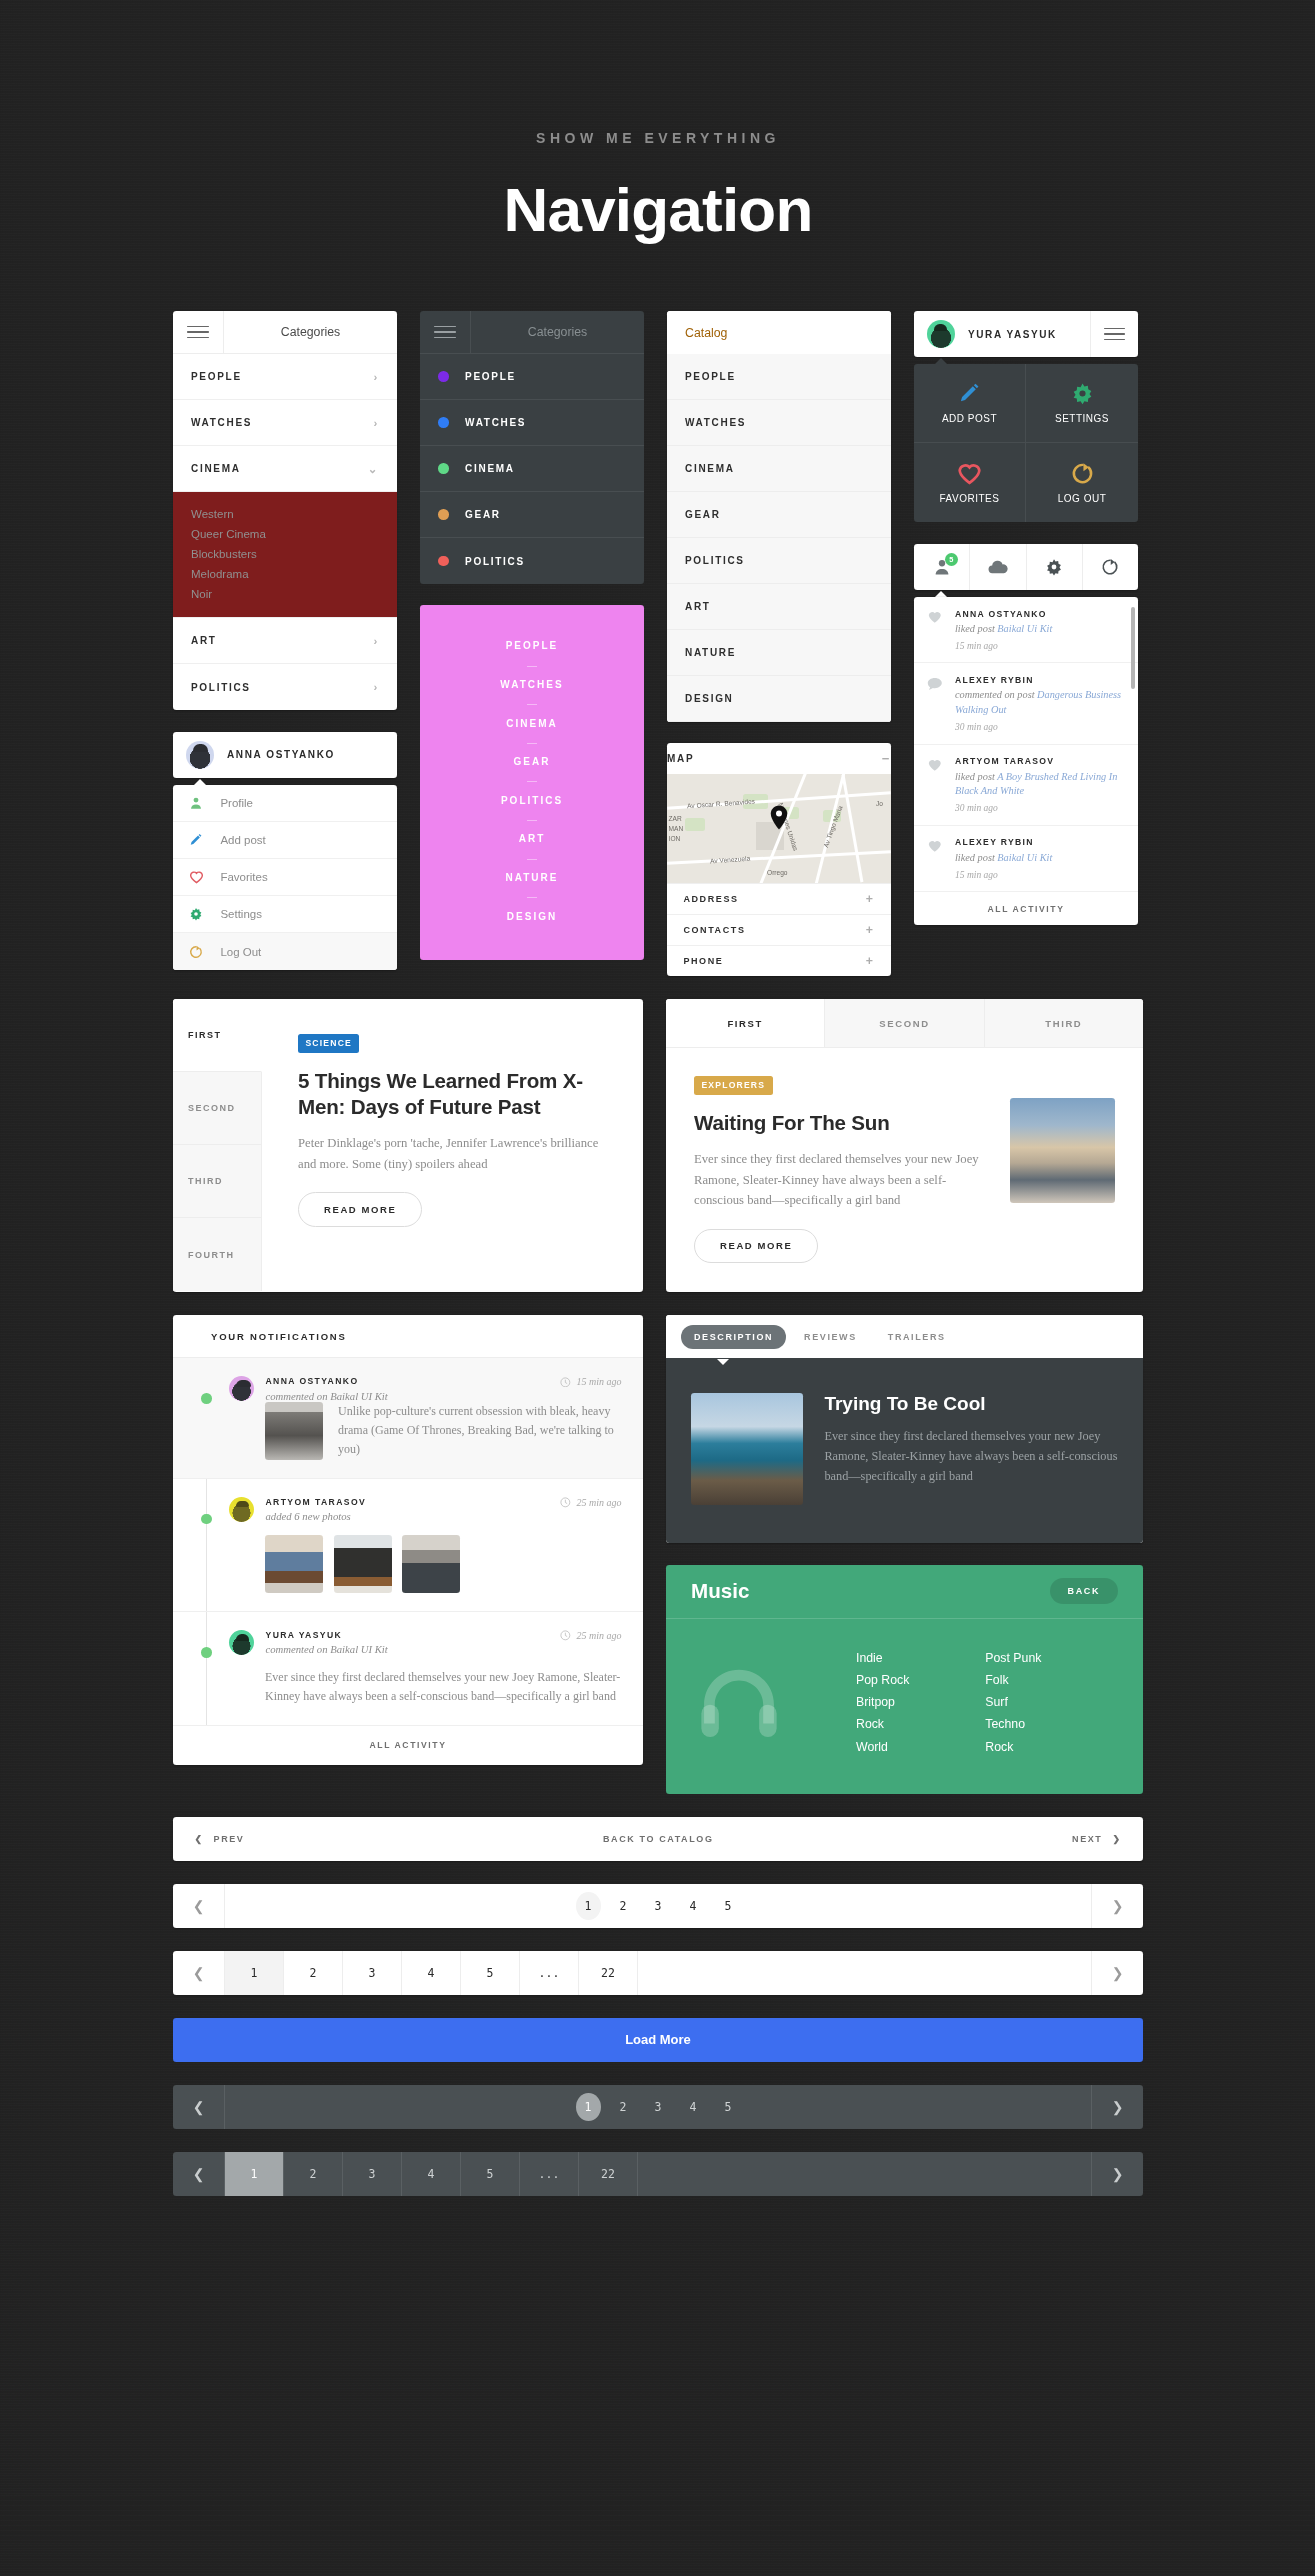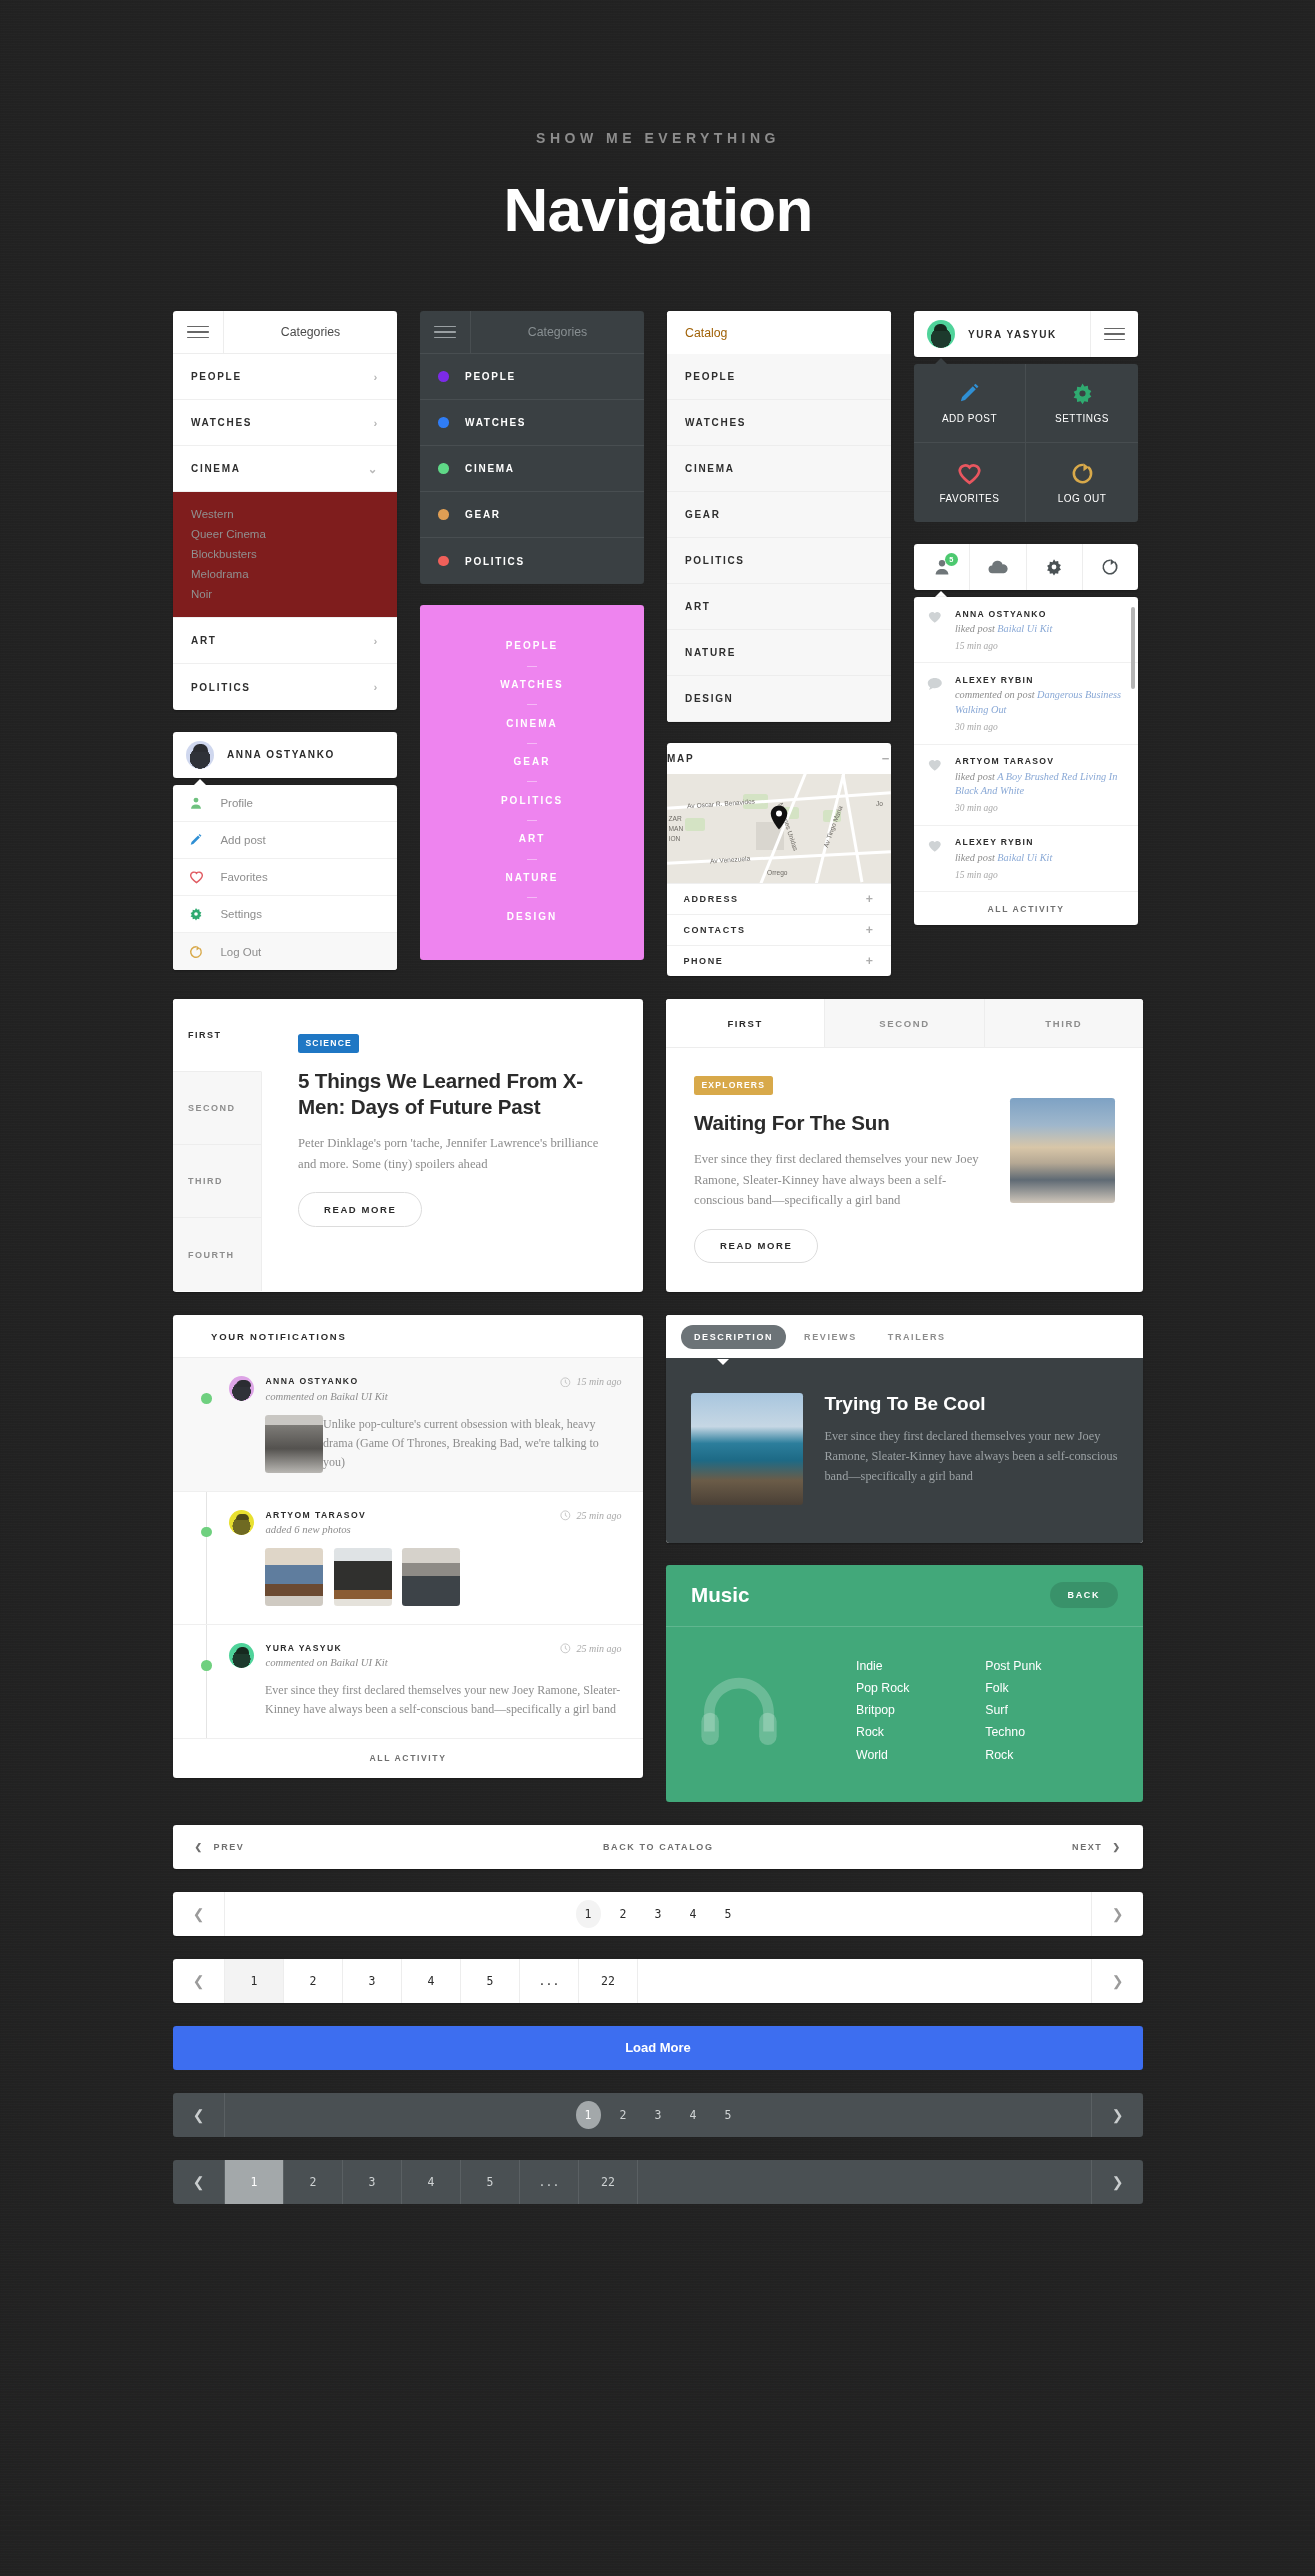--- a/index.html
+++ b/index.html
@@ -203,21 +203,21 @@
   .tdot{ position:absolute; left:28px; top:35px; width:10.7px;height:10.7px;border-radius:50%;
          background:#6fd07f; }
   .tmeta{ display:flex; align-items:flex-start; }
   .tmeta .avatar{ width:25px;height:25px; margin-right:11.5px; }
   .tname{ font-size:8.6px; font-weight:700; letter-spacing:1.4px; color:#2b2b2b; }
   .tsub{ font-family:"Liberation Serif",serif; font-style:italic; font-size:10.7px;
          color:#8d8d8d; margin-top:3.3px; }
   .ttime{ margin-left:auto; display:flex; align-items:center; gap:5.8px;
           font-family:"Liberation Serif",serif; font-style:italic;
           font-size:10px; color:#a9a9a9; }
-  .tcontent{ display:flex; margin-top:13px; padding-left:36px; }
+  .tcontent{ display:flex; gap:15px; padding-left:36px; }
   .tphoto{ width:58px;height:58px;border-radius:3.3px; flex:none; }
   .ttext{ font-family:"Liberation Serif",serif; font-size:12px; color:#8d8d8d;
           line-height:1.6; }
   .photos{ display:flex; gap:10.7px; margin-top:13px; padding-left:36px; }
   .photos div{ width:58px;height:58px;border-radius:3.3px; }
   .ph1{ background:linear-gradient(#dfd6c8 0 30%, #5f7d9e 30% 62%, #6b4a32 62% 82%, #cfcac2 82% 100%); }
   .ph2{ background:linear-gradient(#dfe3e5 0 22%, #30302e 22% 72%, #8a5c33 72% 88%, #e5e2db 88% 100%); }
   .ph3{ background:linear-gradient(#d6d2cb 0 26%, #8e8b86 26% 48%, #3d4348 48% 100%); }
 
   
@@ -229,21 +229,21 @@
   .dcaret{ position:absolute; bottom:-6.6px; left:51px; width:0;height:0;
            border-left:6.6px solid transparent;border-right:6.6px solid transparent;
            border-top:6.6px solid #fff; }
   .dbody{ display:flex; gap:21.4px; padding:35px 25px 38px 25px; }
   .dtitle{ font-size:19px; font-weight:700; color:#fff; }
   .dtext{ font-family:"Liberation Serif",serif; font-size:12.3px; color:#9ba1a4;
           line-height:1.62; margin-top:11.5px; }
 
   
   .music{ border-radius:3.3px; overflow:hidden; }
-  .mhead{ height:62px; display:flex; align-items:center; padding:0 25px;
+  .mhead{ height:54px; display:flex; align-items:center; padding:0 25px;
           border-bottom:0.8px solid rgba(255,255,255,.16); }
   .mhead h3{ font-size:20.6px; color:#fff; font-weight:700; }
   .mback{ margin-left:auto; background:rgba(0,0,0,.13); color:#fff;
           font-size:9px; font-weight:700; letter-spacing:1.6px;
           padding:8.2px 18px; border-radius:15px; }
   .mbody{ display:flex; align-items:center; padding:28px 25px 36px 30px; gap:28px; }
   .mcols{ display:flex; gap:76px; }
   .mcols div div{ font-size:12.3px; color:#fff; padding:4.1px 0; }
 
   

